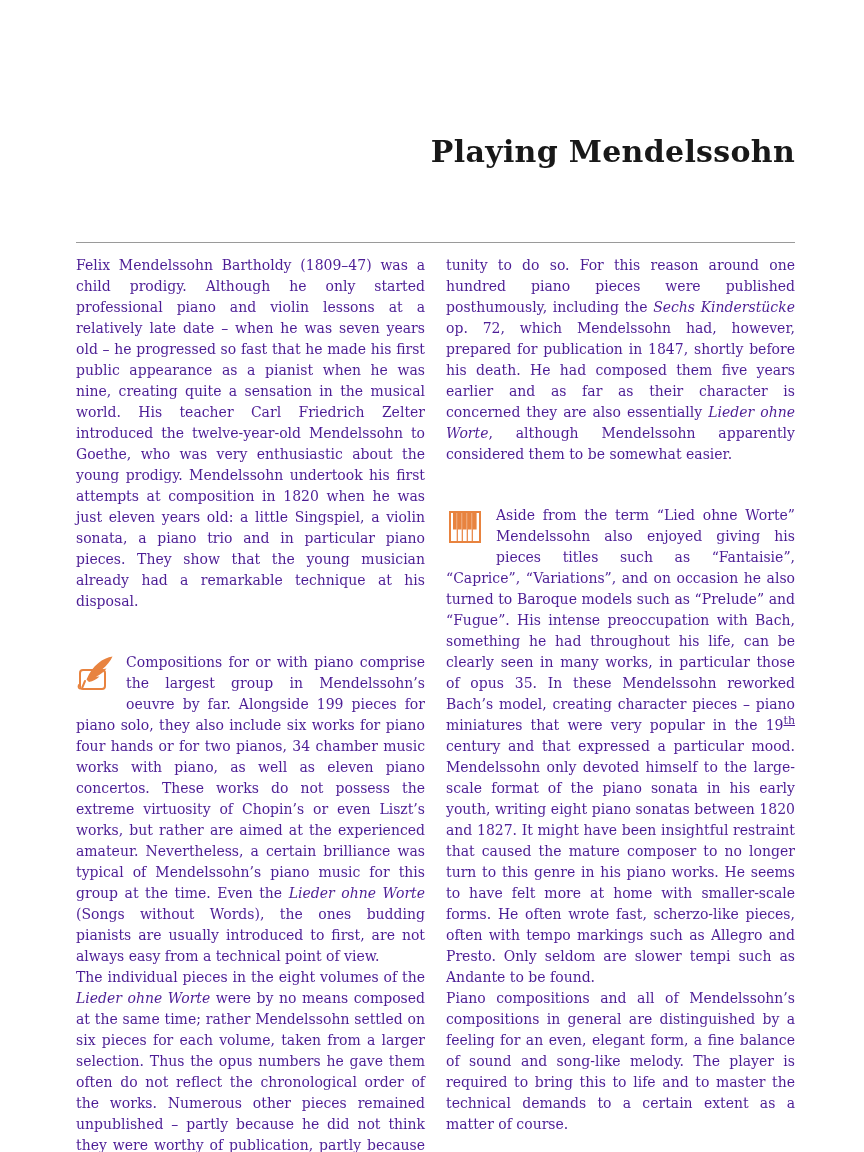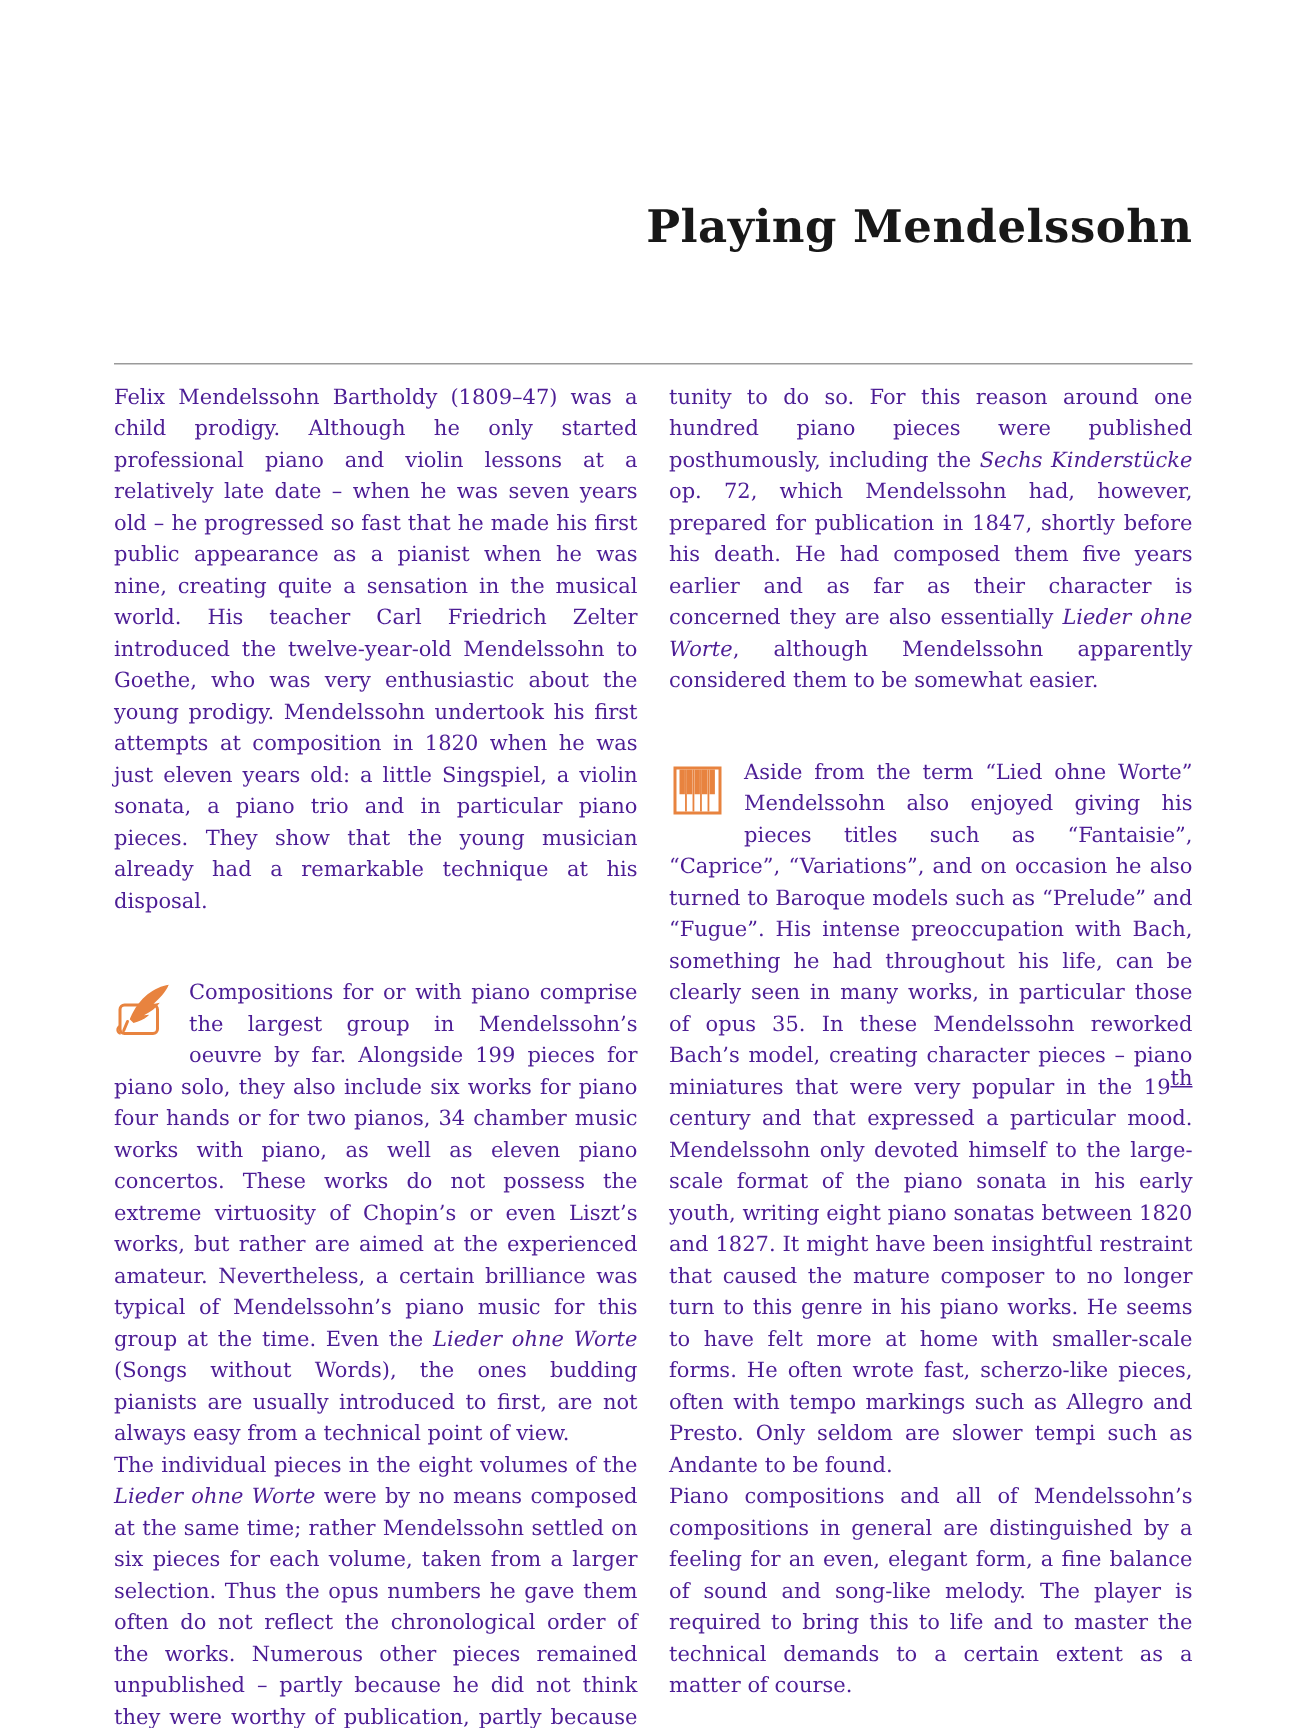--- a/index.html
+++ b/index.html
@@ -46,21 +46,21 @@
   }
   .col p { margin: 0; }
   p.icon-para { margin-top: 40px; }
   .para-icon {
     float: left;
     width: 40px; height: 42px;
     margin: 2px 10px 0 0;
   }
   .para-icon svg { display: block; width: 40px; height: 40px; }
   .rich-text i { }
-  .rich-text sup { font-size: 14px; line-height: 0; vertical-align: super; text-decoration: underline; }
+  .rich-text sup { font-size: 11px; line-height: 0; vertical-align: super; text-decoration: underline; }
 </style>
 </head>
 <body>
 
 <div class="page">
 
   <h1 class="title">Playing Mendelssohn</h1>
 
   <hr class="rule">
 

